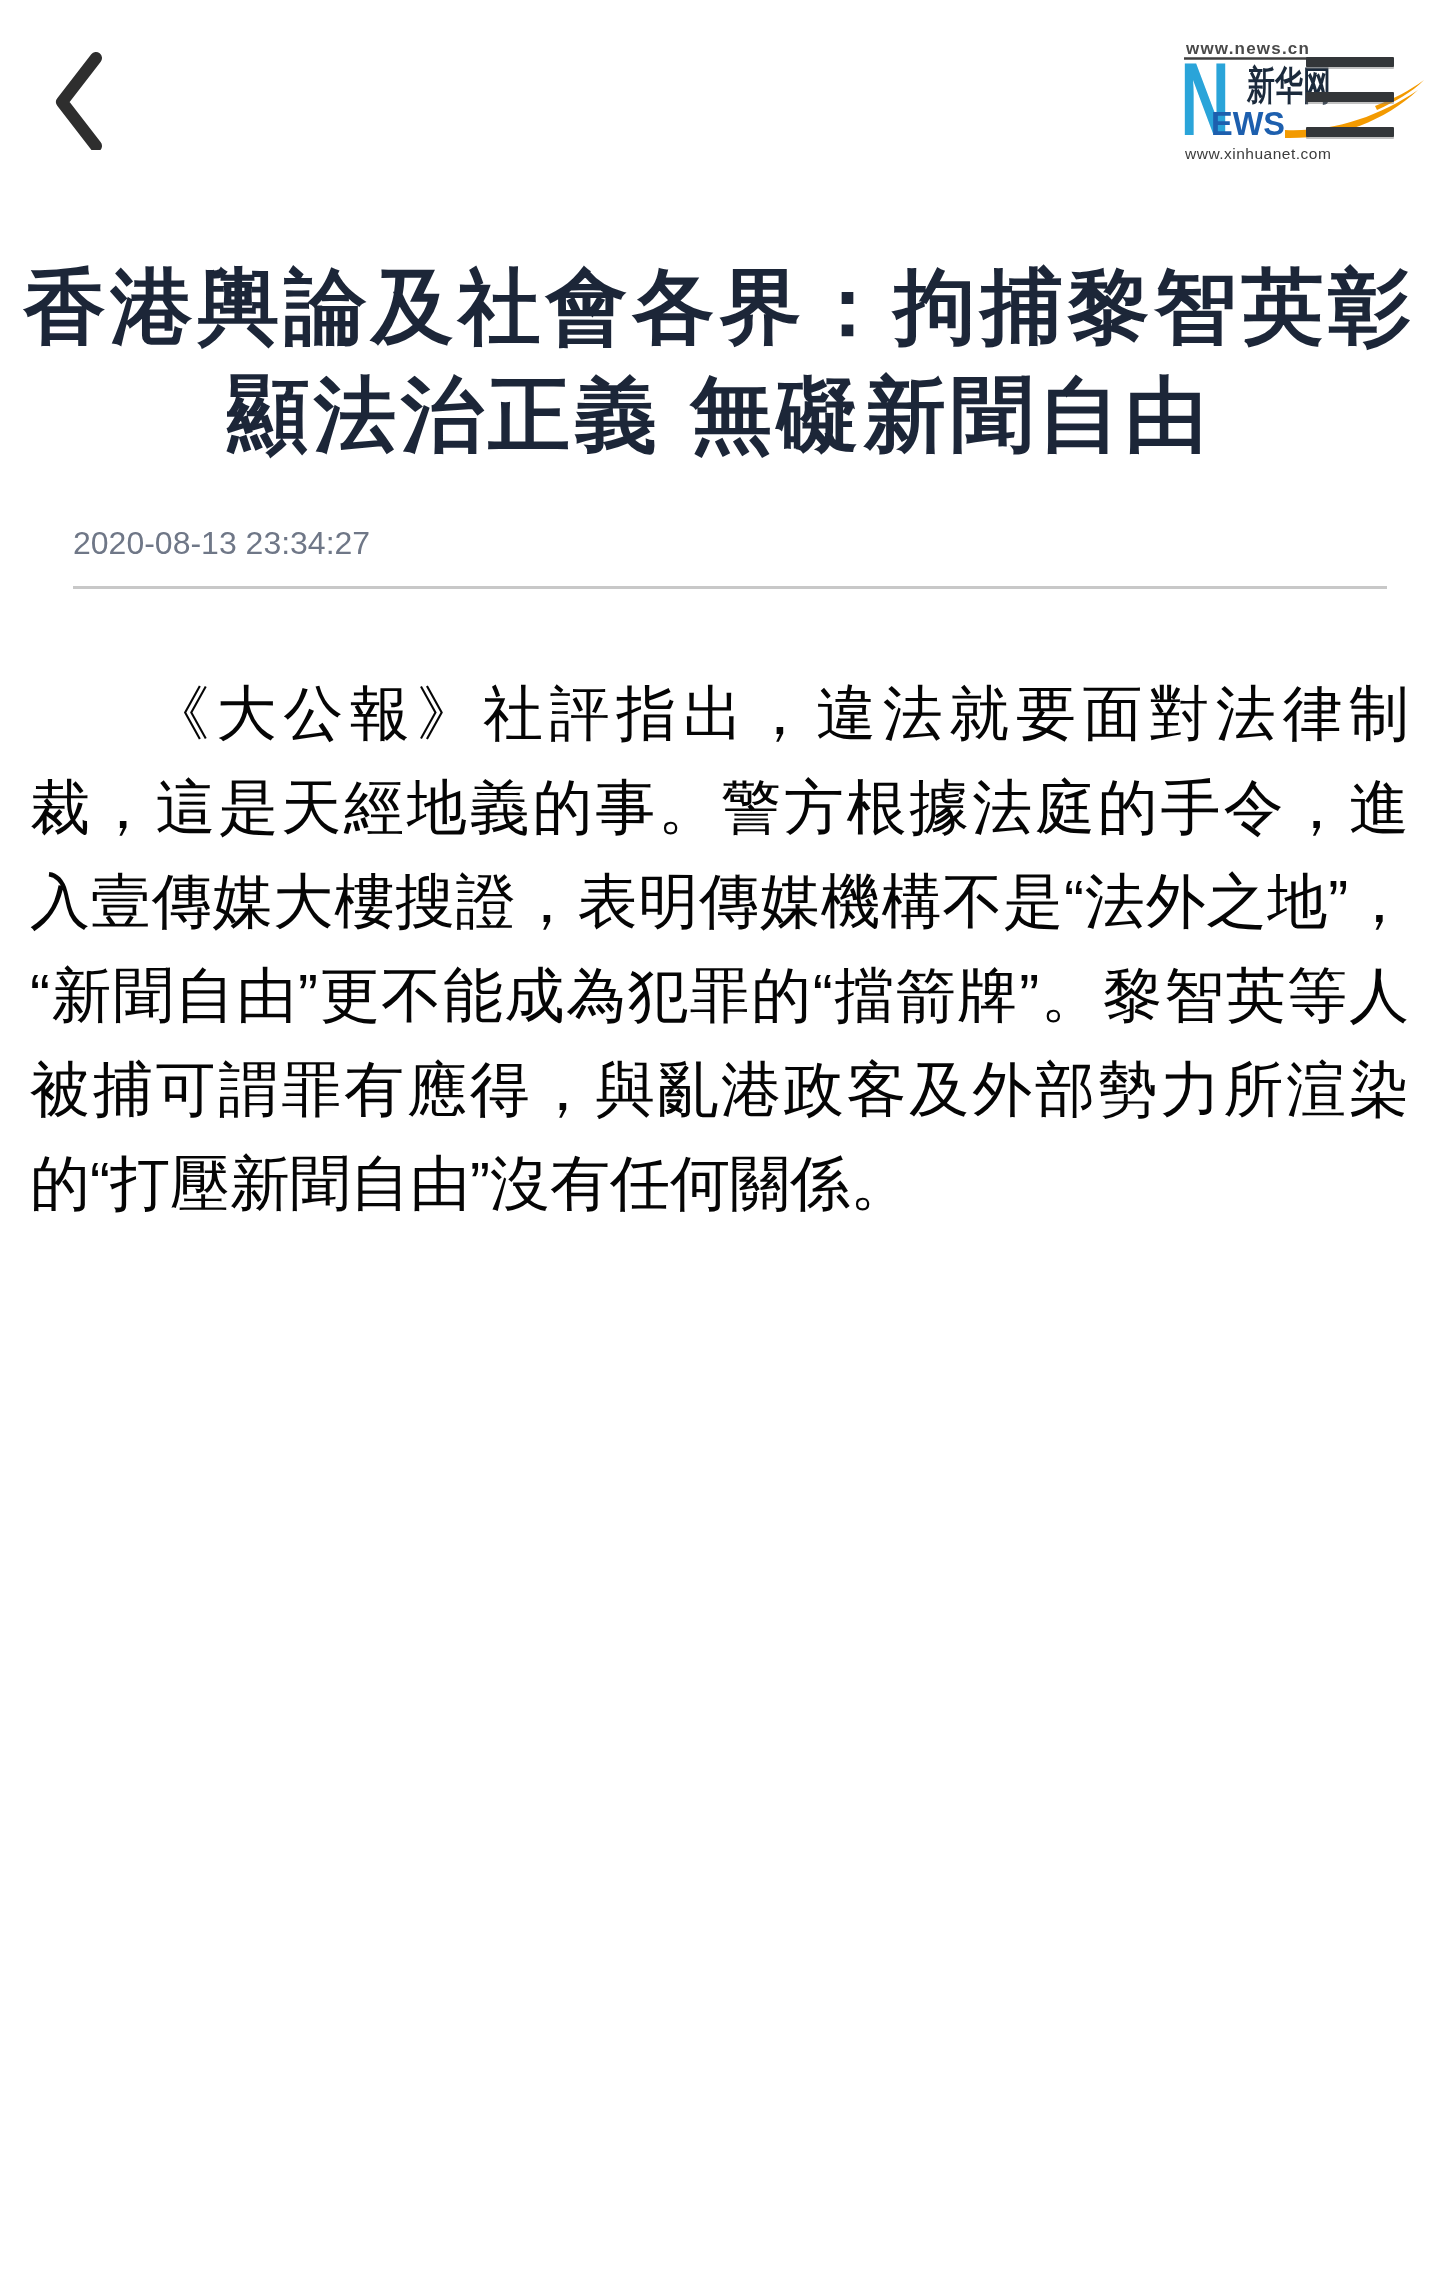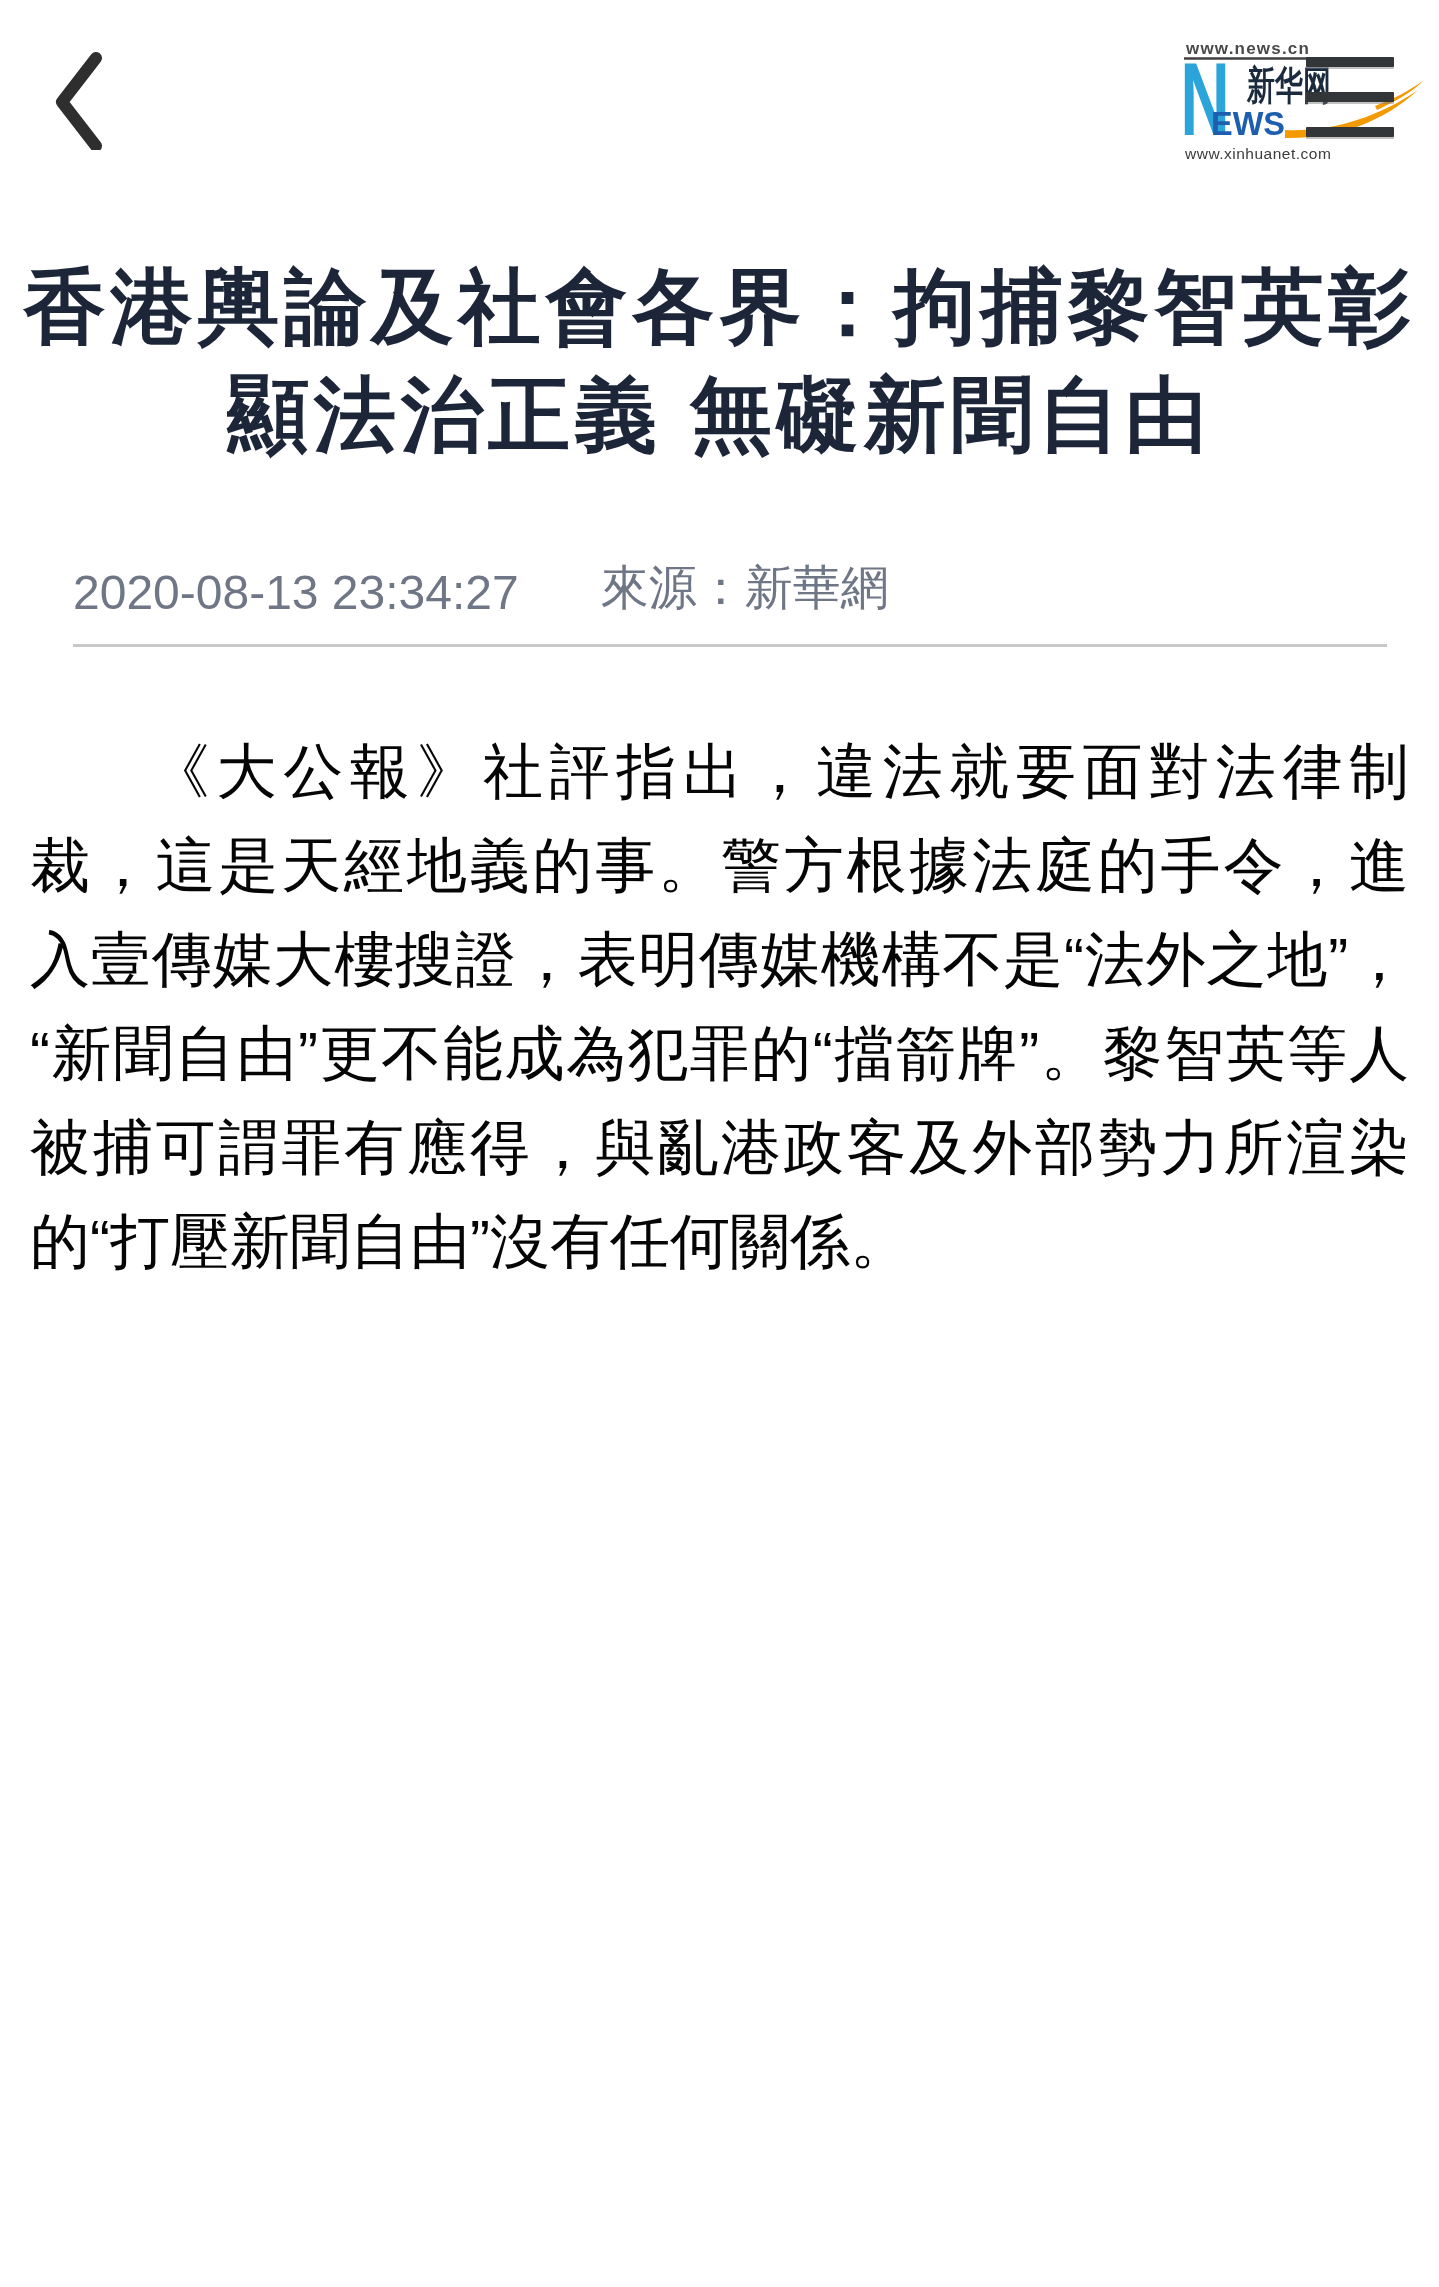--- a/index.html
+++ b/index.html
@@ -69,25 +69,25 @@
     font-size: 82px;
     line-height: 108px;
     font-weight: 700;
     letter-spacing: 5px;
     color: #1c2638;
   }
   .article-title .t-line { display: block; }
 
   
   .meta-row {
-    margin-top: 87px;
+    margin-top: 56px;
     padding: 0 52px 0 73px;
     display: flex;
-    align-items: flex-end;
-    font-size: 48px;
+    align-items: flex-start;
+    font-size: 32px;
     color: #6f7787;
   }
   .meta-source { margin-left: 82px; }
   .meta-divider {
     height: 3px;
     background: #c8c8c8;
     margin: 24px 52px 0 73px;
   }
 
   
@@ -144,21 +144,20 @@
     </button>
   </div>
 
   <h1 class="article-title">
     <span class="t-line">香港輿論及社會各界：拘捕黎智英彰</span>
     <span class="t-line">顯法治正義 無礙新聞自由</span>
   </h1>
 
   <div class="meta-row">
     <span class="meta-date">2020-08-13 23:34:27</span>
-    <span class="meta-source">來源：新華網</span>
   </div>
   <div class="meta-divider"></div>
 
   <div class="article-body">
     <p>《大公報》社評指出，違法就要面對法律制裁，這是天經地義的事。警方根據法庭的手令，進入壹傳媒大樓搜證，表明傳媒機構不是“法外之地”，“新聞自由”更不能成為犯罪的“擋箭牌”。黎智英等人被捕可謂罪有應得，與亂港政客及外部勢力所渲染的“打壓新聞自由”沒有任何關係。</p>
   </div>
 
 </div>
 
 </body></html>

